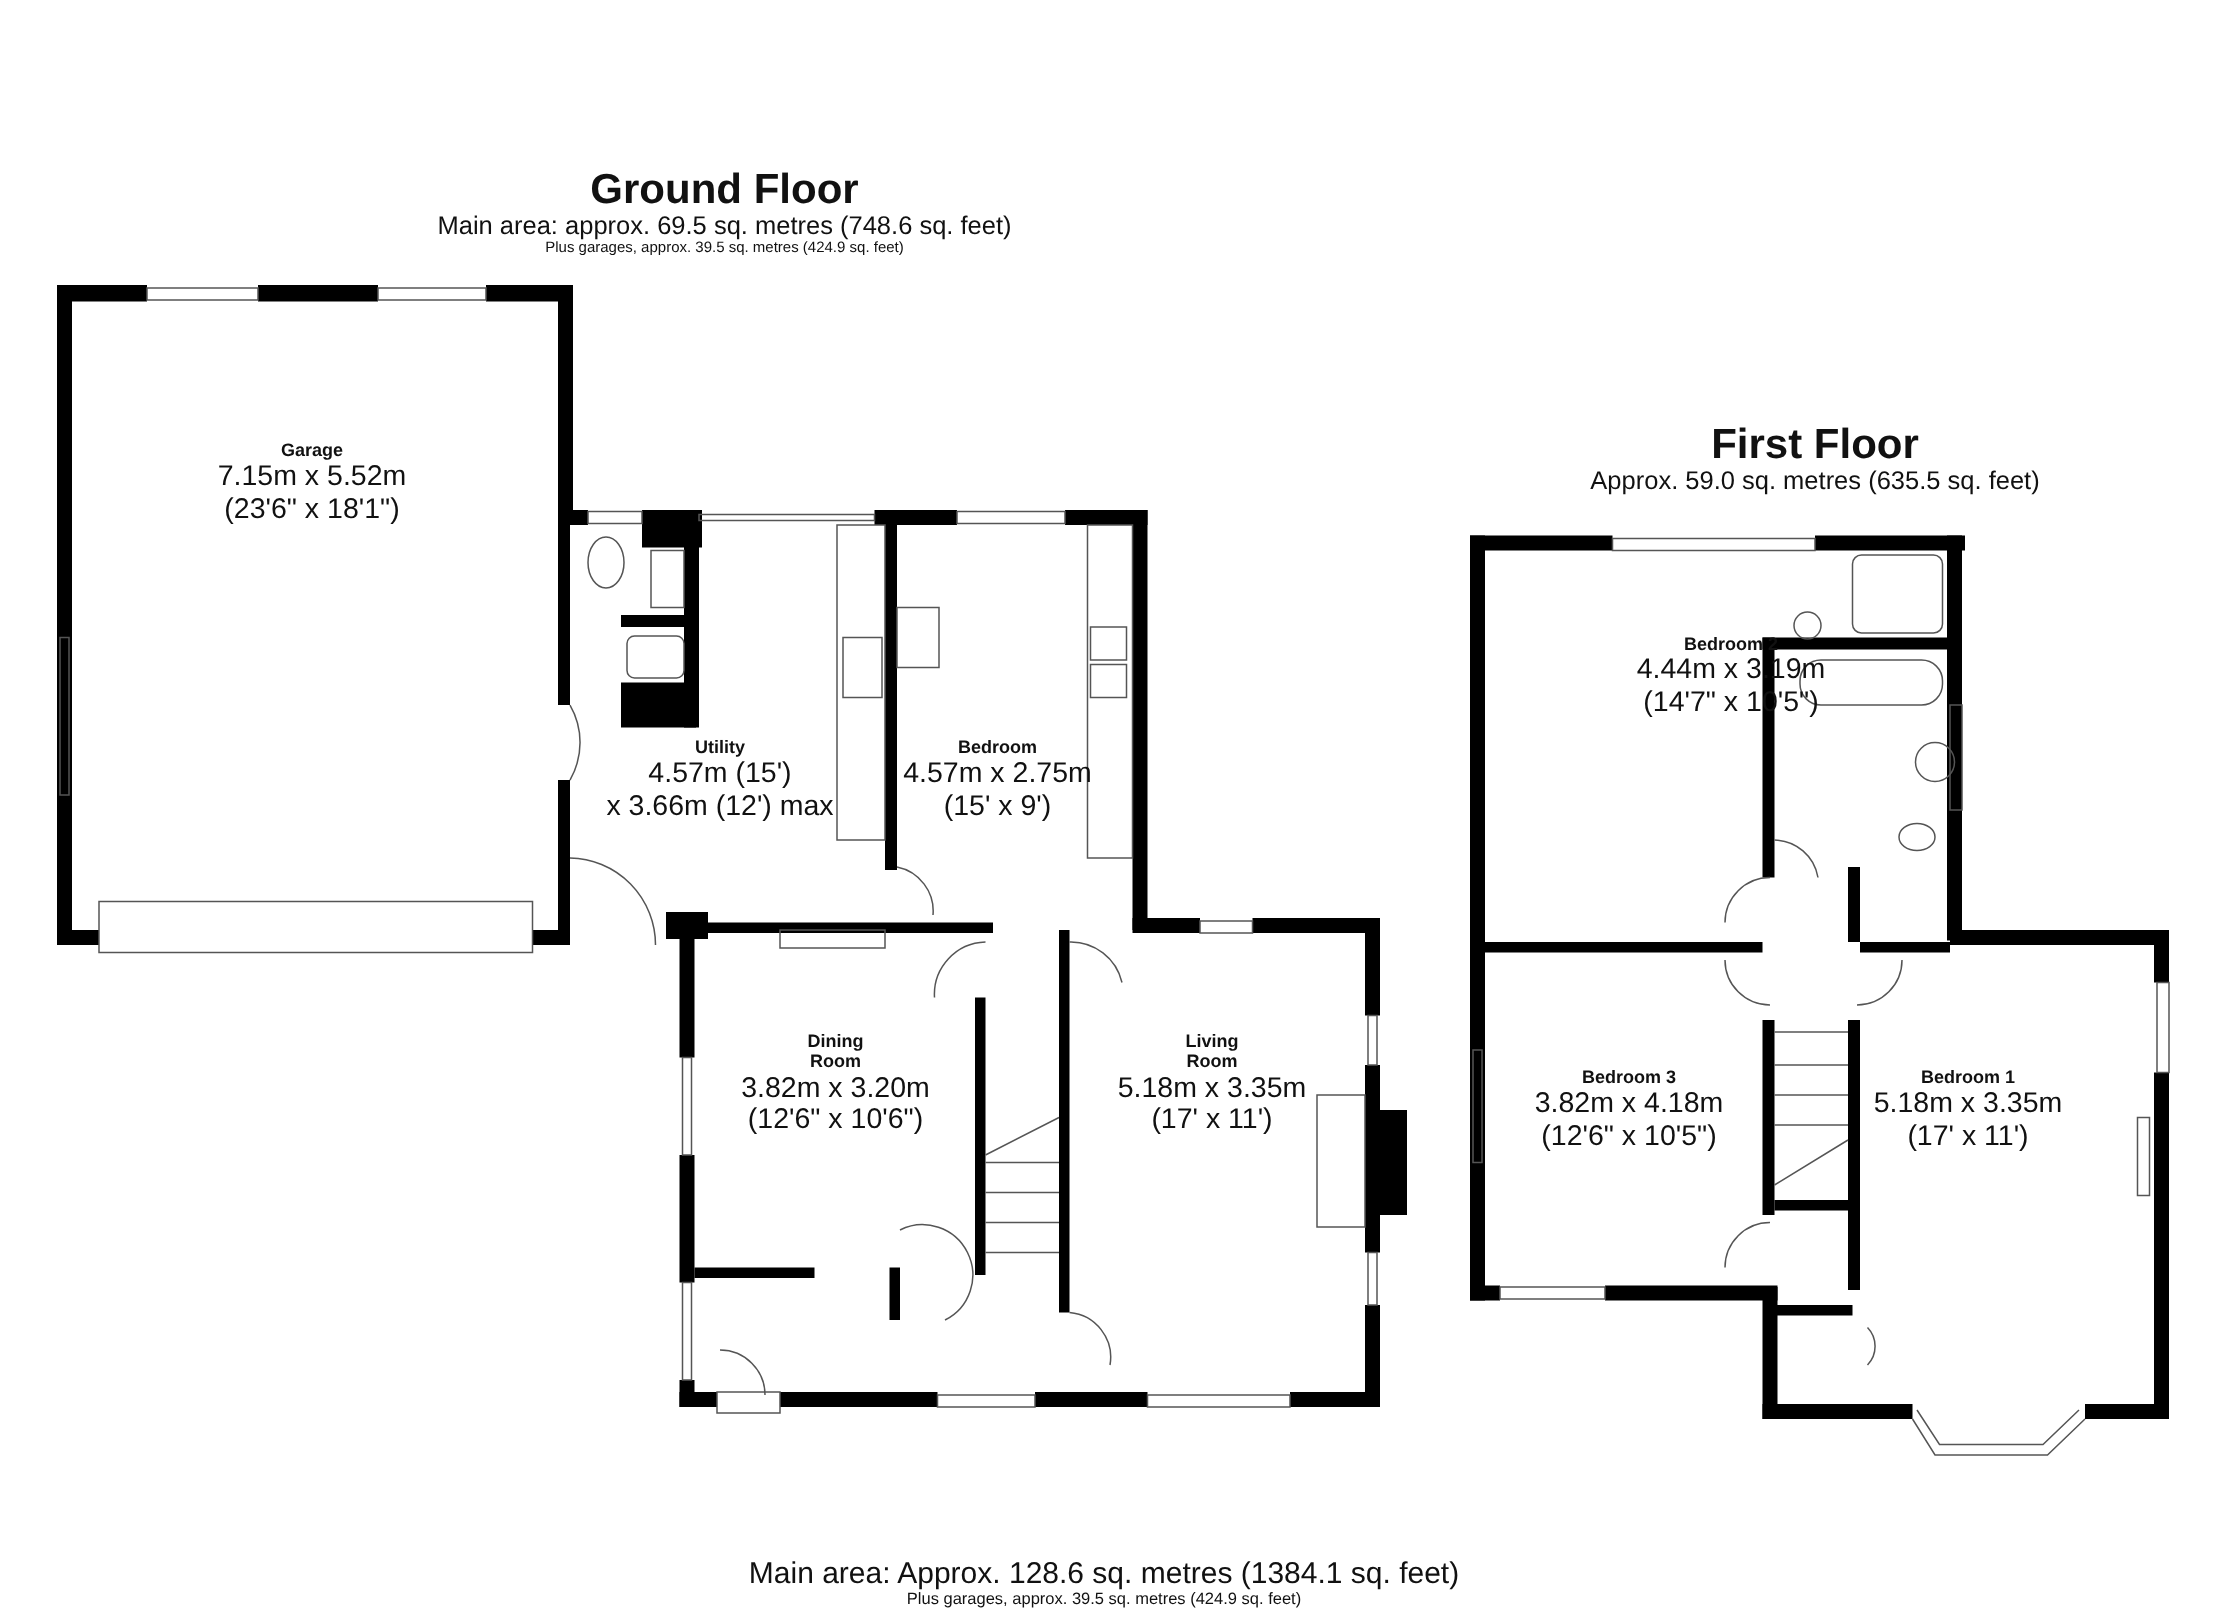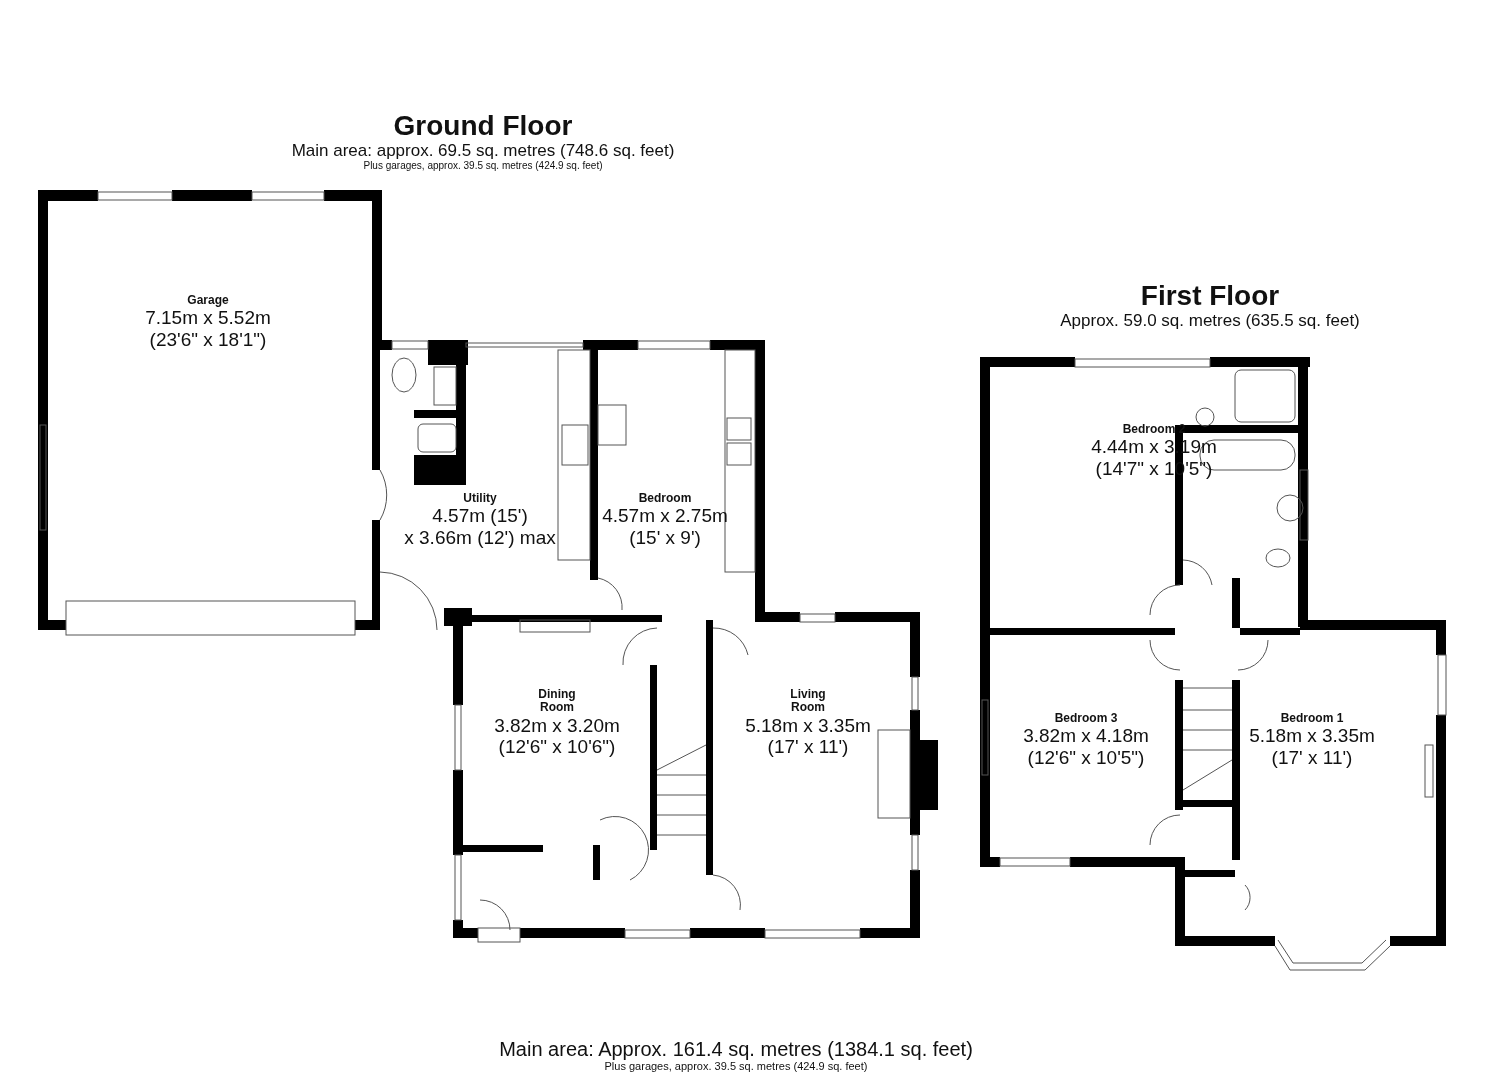--- a/index.html
+++ b/index.html
@@ -187,15 +187,15 @@
   <span class="room-dim">(12'6" x 10'5")</span>
 </div>
 
 <div class="lbl" style="left:1312px; top:712px;">
   <span class="room-name">Bedroom 1</span>
   <span class="room-dim">5.18m x 3.35m</span>
   <span class="room-dim">(17' x 11')</span>
 </div>
 
 <div class="lbl" style="left:736px; top:1038px;">
-  <div class="total-main">Main area: Approx. 161.4 sq. metres (1384.1 sq. feet)</div>
+  <div class="total-main">Main area: Approx. 128.6 sq. metres (1384.1 sq. feet)</div>
   <div class="total-note">Plus garages, approx. 39.5 sq. metres (424.9 sq. feet)</div>
 </div>
 
 </body></html>

